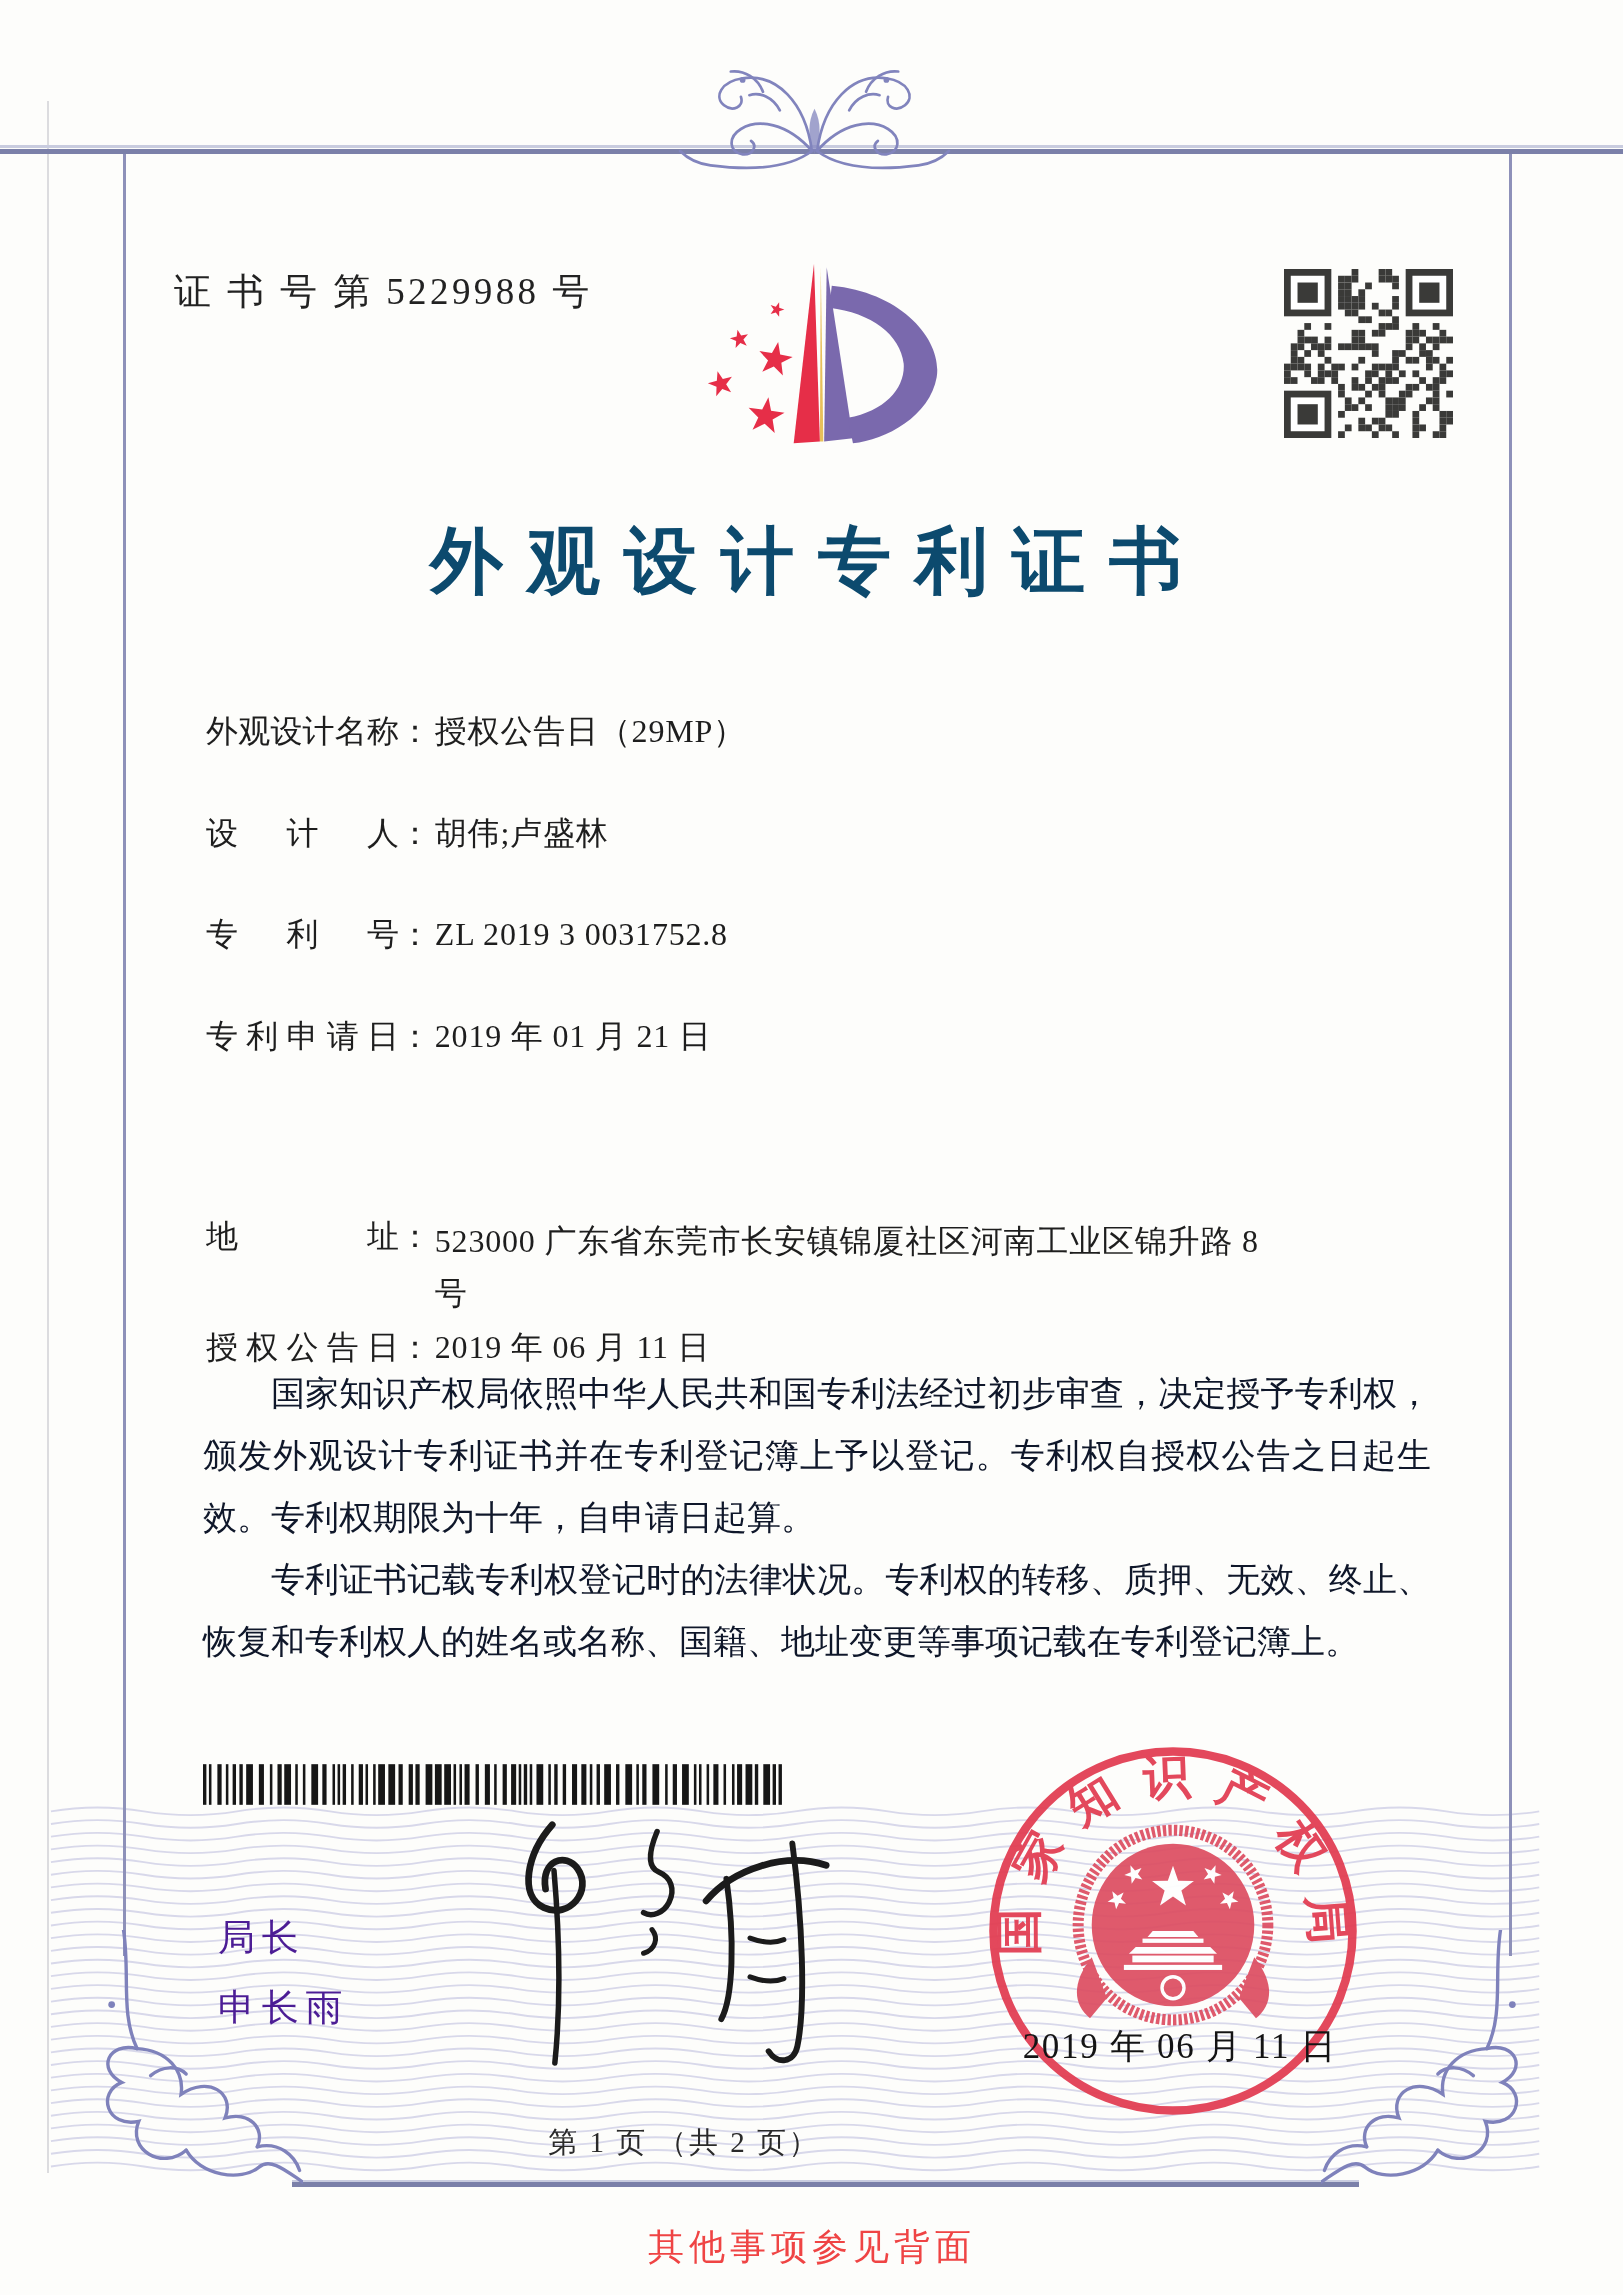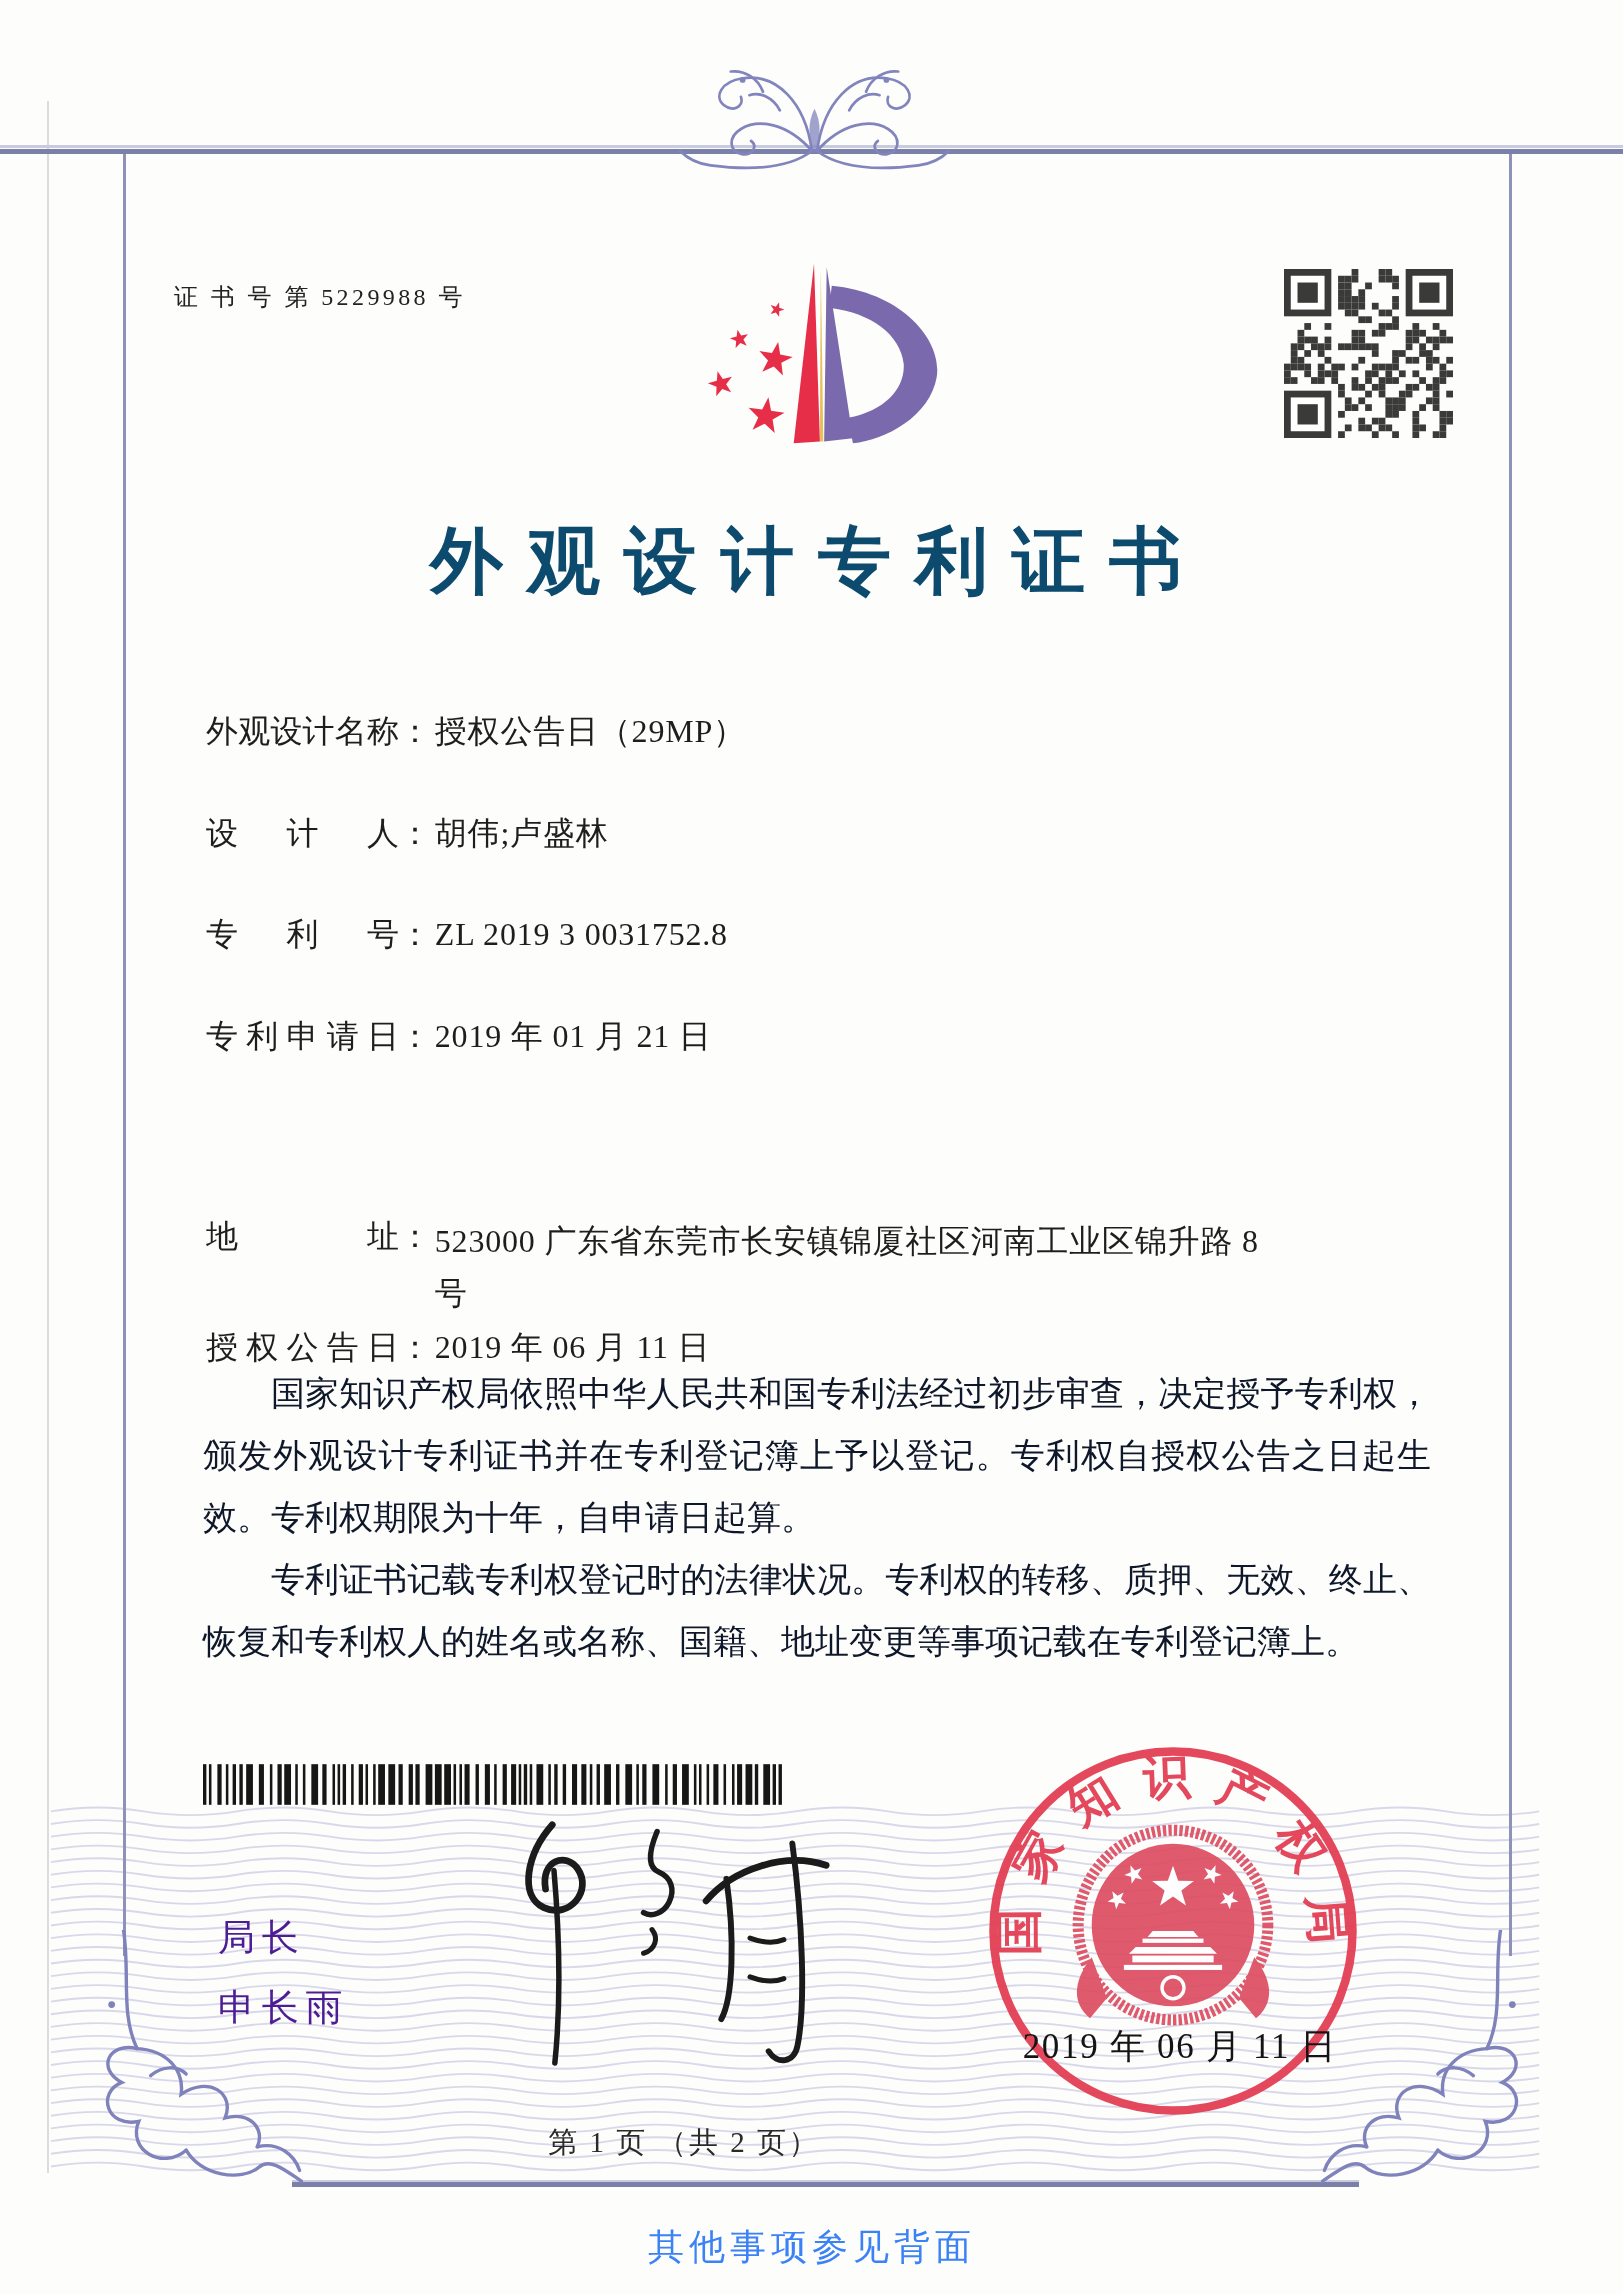--- a/index.html
+++ b/index.html
@@ -9,39 +9,39 @@
     font-family:"Liberation Serif","DejaVu Serif",serif;
     color:#1f1f1f;
   }
   .abs{position:absolute;}
   
   .rule-h{position:absolute;background:#7b80a9;}
   .rule-h-light{position:absolute;background:#c9ccdf;}
   .rule-v{position:absolute;background:#8e91b9;width:2.5px;}
   .edge-shadow{position:absolute;background:#dcdcdf;width:1.7px;}
   
-  .certno{position:absolute;left:174px;top:267px;font-size:24px;letter-spacing:3.4px;color:#222;margin-top:14px;}
+  .certno{position:absolute;left:174px;top:267px;font-size:37px;letter-spacing:3.4px;color:#222;}
   .title{position:absolute;left:430px;top:513px;font-size:73px;font-weight:bold;
          letter-spacing:24px;color:#0c4a6e;white-space:nowrap;}
   .frow{position:absolute;left:206px;font-size:32px;white-space:nowrap;color:#1e1e1e;}
   .flabel{display:inline-block;width:193px;text-align:justify;text-align-last:justify;}
   .fcolon{display:inline-block;width:29px;}
   .fvalue{margin-left:6.8px;letter-spacing:0.8px;}
   .fvalue-block{display:inline-block;vertical-align:top;margin-left:6.8px;letter-spacing:0.8px;line-height:52px;}
   .grant2{position:absolute;left:856px;top:0;}
   .paras{position:absolute;left:203px;top:1363px;width:1228px;font-size:34px;
          line-height:62px;text-align:justify;color:#0f172a;}
   .paras p{margin:0;text-indent:2em;}
   .director{position:absolute;left:218px;font-size:37px;letter-spacing:6.8px;color:#4c1d95;}
   .seal-date{position:absolute;left:981px;top:2023px;width:398px;text-align:center;
              font-size:35px;letter-spacing:1.7px;color:#141414;z-index:6;}
   .pagefoot{position:absolute;left:0;top:2123px;width:1368px;text-align:center;
             font-size:29px;letter-spacing:2.5px;color:#2a2a2a;}
   .backnote{position:absolute;left:0;top:2223px;width:1624px;text-align:center;
-            font-size:36px;letter-spacing:5px;color:#3b82f6;}
+            font-size:36px;letter-spacing:5px;color:#ef4444;}
   .layer0{z-index:0;} .layer1{z-index:1;} .layer2{z-index:2;} .layer3{z-index:3;}
 </style>
 </head>
 <body>
 
 <div id="page">
 
   <svg id="waves" class="abs layer0" width="1624" height="2295" style="left:0;top:0;" viewBox="0 0 1920 2714">
       <path d="M60 2142 q55 -9 110 0 t110 0 t110 0 t110 0 t110 0 t110 0 t110 0 t110 0 t110 0 t110 0 t110 0 t110 0 t110 0 t110 0 t110 0 t110 0" fill="none" stroke="#d8d8ea" stroke-width="2.2"></path>
       <path d="M60 2157 q55 -9 110 0 t110 0 t110 0 t110 0 t110 0 t110 0 t110 0 t110 0 t110 0 t110 0 t110 0 t110 0 t110 0 t110 0 t110 0 t110 0" fill="none" stroke="#d8d8ea" stroke-width="2.2"></path>

